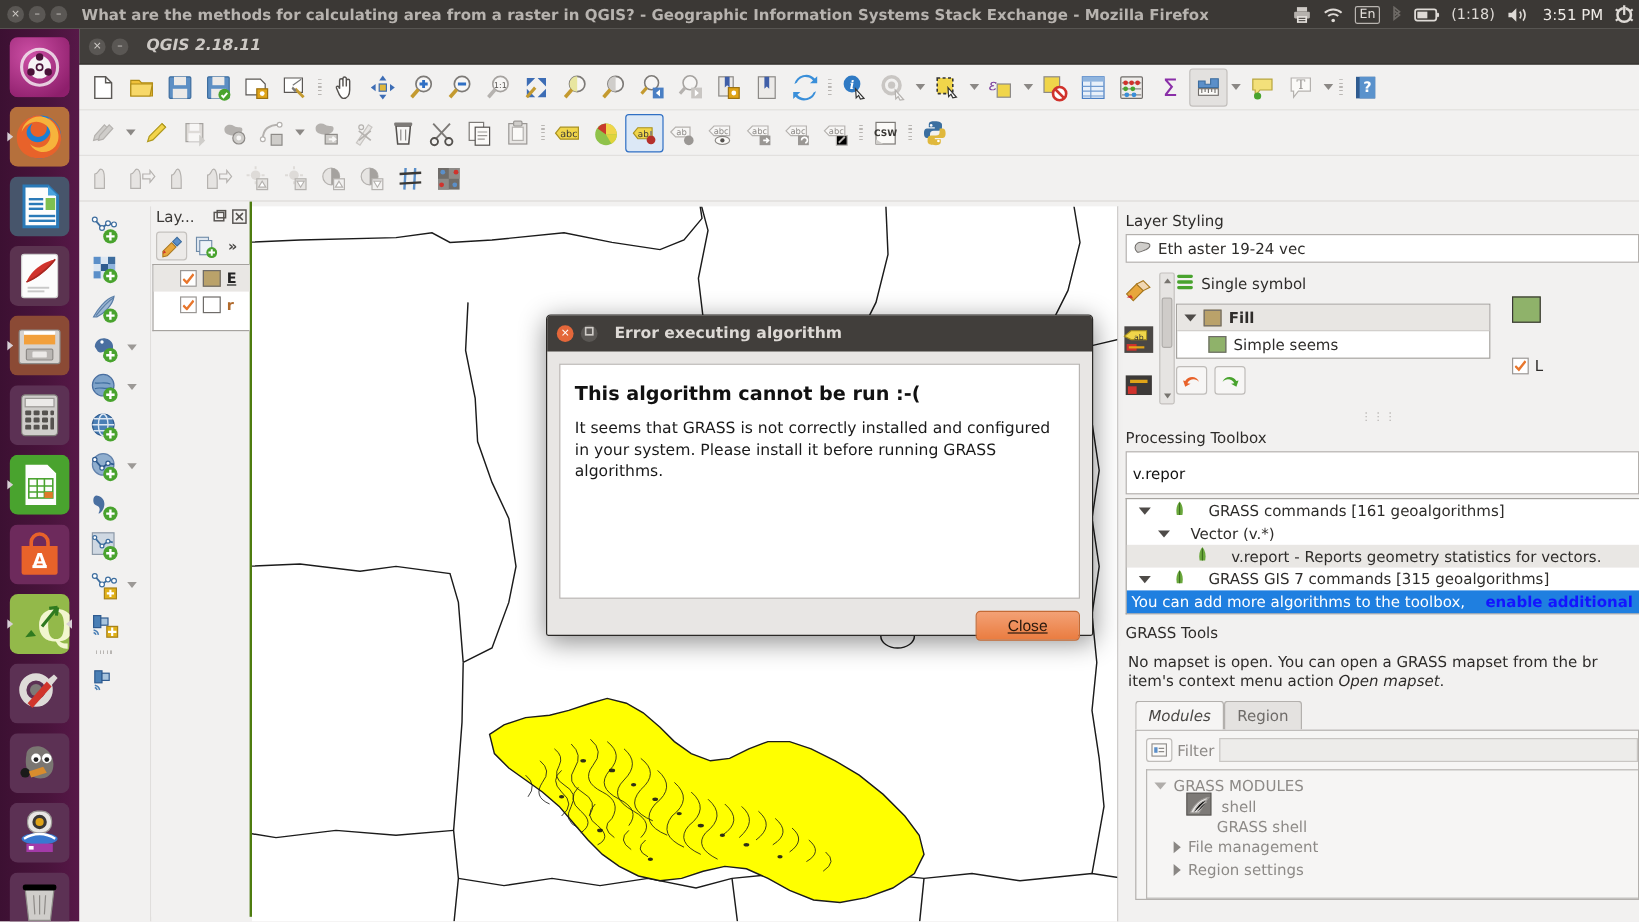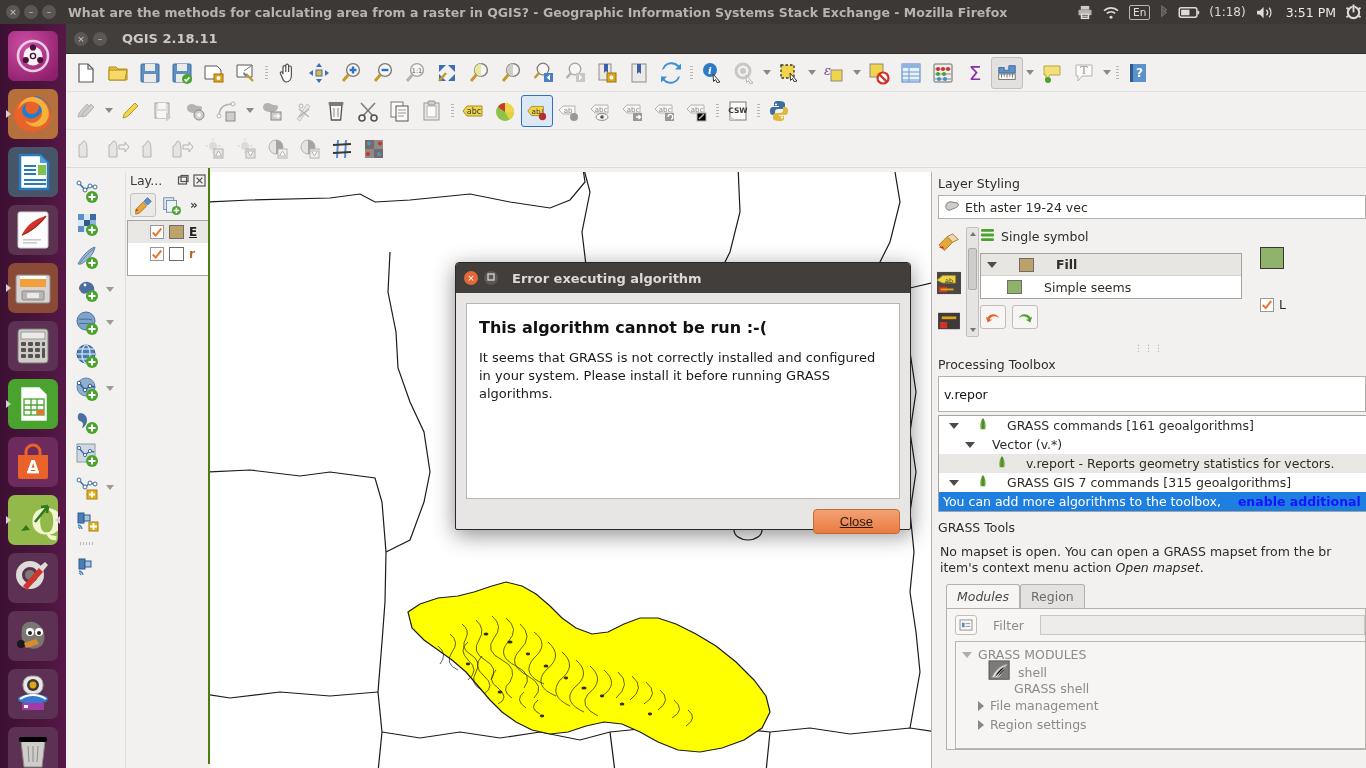--- a/index.html
+++ b/index.html
@@ -70,21 +70,21 @@
   .qgis-win {
     position: absolute; left: 66px; top: 24px; width: 1300px; height: 744px;
     background: #f2f1f0;
     z-index: 10;
   }
   .qgis-titlebar {
     height: 30px; background: #413e3b;
     display: flex; align-items: center; padding-left: 8px; gap: 5px;
     border-bottom: 1px solid #2f2c2a;
   }
-  .qgis-title { margin-left: 10px; color: #cdc9c5; font-weight: bold; font-size: 13px; }
+  .qgis-title { margin-left: 10px; color: #cdc9c5; font-weight: bold; font-size: 13px; font-style: italic; }
 
   .toolbars { background: #f2f1f0; padding: 0; }
   .tb-row {
     display: flex; align-items: center; height: 38px;
     border-bottom: 1px solid #e2e0de;
     padding-left: 4px;
   }
   .tb-row.r3 { border-bottom: 1px solid #dcdad8; }
   .tbtn {
     width: 32px; height: 32px;
@@ -177,21 +177,21 @@
   .vscroll .thumb { position:absolute; left:1px; right:1px; top:20px; height:42px; background:#cfccc9; border:1px solid #b0adaa; border-radius:2px; }
   .vscroll .ar { position:absolute; left:0; right:0; height:12px; display:flex;align-items:center;justify-content:center; }
   .vscroll .ar.t { top:0 } .vscroll .ar.b { bottom:0 }
   .vscroll .ar i { width:0;height:0;border-left:3px solid transparent;border-right:3px solid transparent; }
   .vscroll .ar.t i { border-bottom:4px solid #77746f; }
   .vscroll .ar.b i { border-top:4px solid #77746f; }
 
   .style-main { flex: 1; }
   .renderer-row { display:flex; align-items:center; gap:6px; height:22px; font-size:12.5px; }
   .sym-tree { border:1px solid #a6a39f; background:#fff; margin-top:6px; width: 262px; }
-  .sym-row { display:flex; align-items:center; height: 22px; gap:22px; padding-left:6px; }
+  .sym-row { display:flex; align-items:center; height: 22px; gap:6px; padding-left:6px; }
   .sym-row.hdr { background:#e8e6e3; border-bottom:1px solid #d2cfcc; font-weight:bold; }
   .tri { width:0;height:0;border-left:5px solid transparent;border-right:5px solid transparent;border-top:6px solid #4e4b48; }
   .tri.r { border-left:6px solid #8a8784; border-top:5px solid transparent; border-bottom:5px solid transparent; border-right:none; }
   .undo-row { display:flex; gap:6px; margin-top:6px; }
   .ubtn { width:26px;height:24px;border:1px solid #bfbcb9;border-radius:3px;background:#f7f6f5;display:flex;align-items:center;justify-content:center; }
   .right-col {
     position:absolute; right: 0; top: 66px; width: 110px;
   }
   .grip { text-align:center; color:#b4b1ae; font-size:9px; letter-spacing:1px; }
 
@@ -207,21 +207,21 @@
 
   .grass-msg { padding: 5px 0 4px 8px; font-size:12.5px; line-height: 16px; white-space: nowrap; }
   .gtabs { display:flex; margin-left: 14px; margin-top: 4px; align-items:flex-end; }
   .gtab {
     padding: 4px 10px 4px 10px; font-size:12.5px; color:#6e6b68;
     border:1px solid #b3b0ad; border-bottom:none; border-radius: 3px 3px 0 0;
     background:#e4e2e0;
   }
   .gtab.active { background:#f6f5f4; color:#4a4845;font-style:italic; }
   .gpane { margin-left: 14px; border:1px solid #b3b0ad; background:#f6f5f4; height: 142px; padding: 6px 0 0 8px; }
-  .filter-row { display:flex; align-items:center; gap:16px; }
+  .filter-row { display:flex; align-items:center; gap:4px; }
   .filter-icon { width:22px;height:20px;border:1px solid #bfbcb9;border-radius:3px;background:#faf9f8;display:flex;align-items:center;justify-content:center; }
   .filter-input { height:20px; background:#edecea; border:1px solid #c9c6c3; flex:1; margin-right:0; }
   .gm-tree { margin-top:6px; border:1px solid #b9b6b3; border-right:none; background:#f6f5f4; height: 108px; padding-top:3px; overflow:hidden; }
   .gm-node { display:flex; align-items:center; height:19px; gap:6px; font-size:12.5px; color:#8d8a87; white-space:nowrap; }
 
   
   .dialog {
     position: absolute; left: 455px; top: 262px; width: 456px; height: 268px;
     background: #e8e6e4; z-index: 40;
     box-shadow: 0 5px 22px rgba(0,0,0,0.45);

